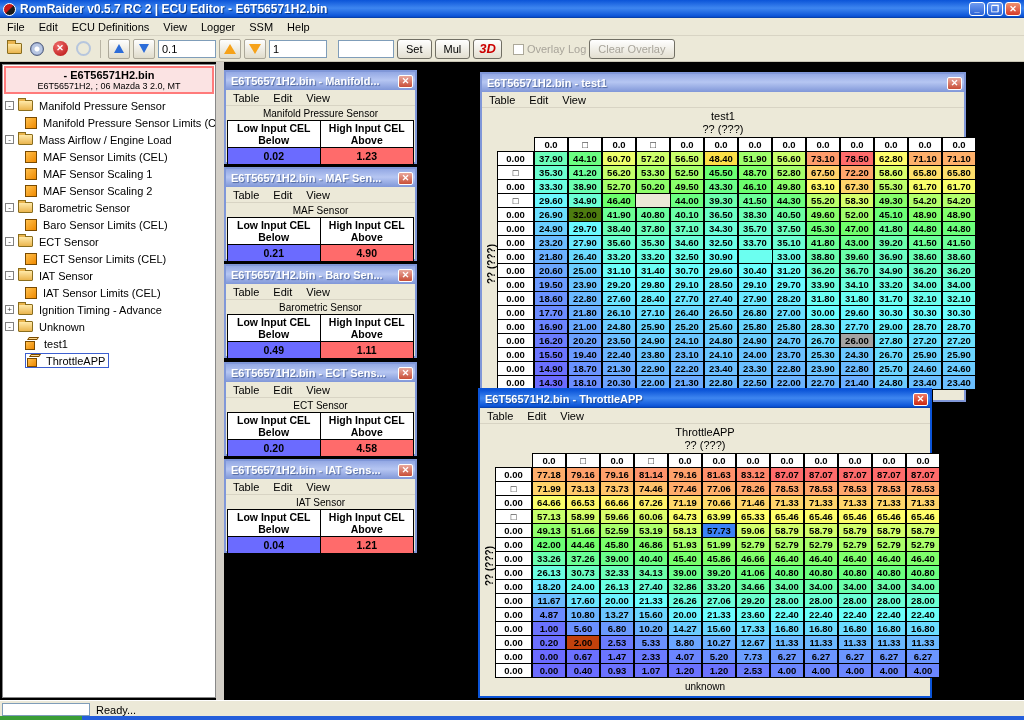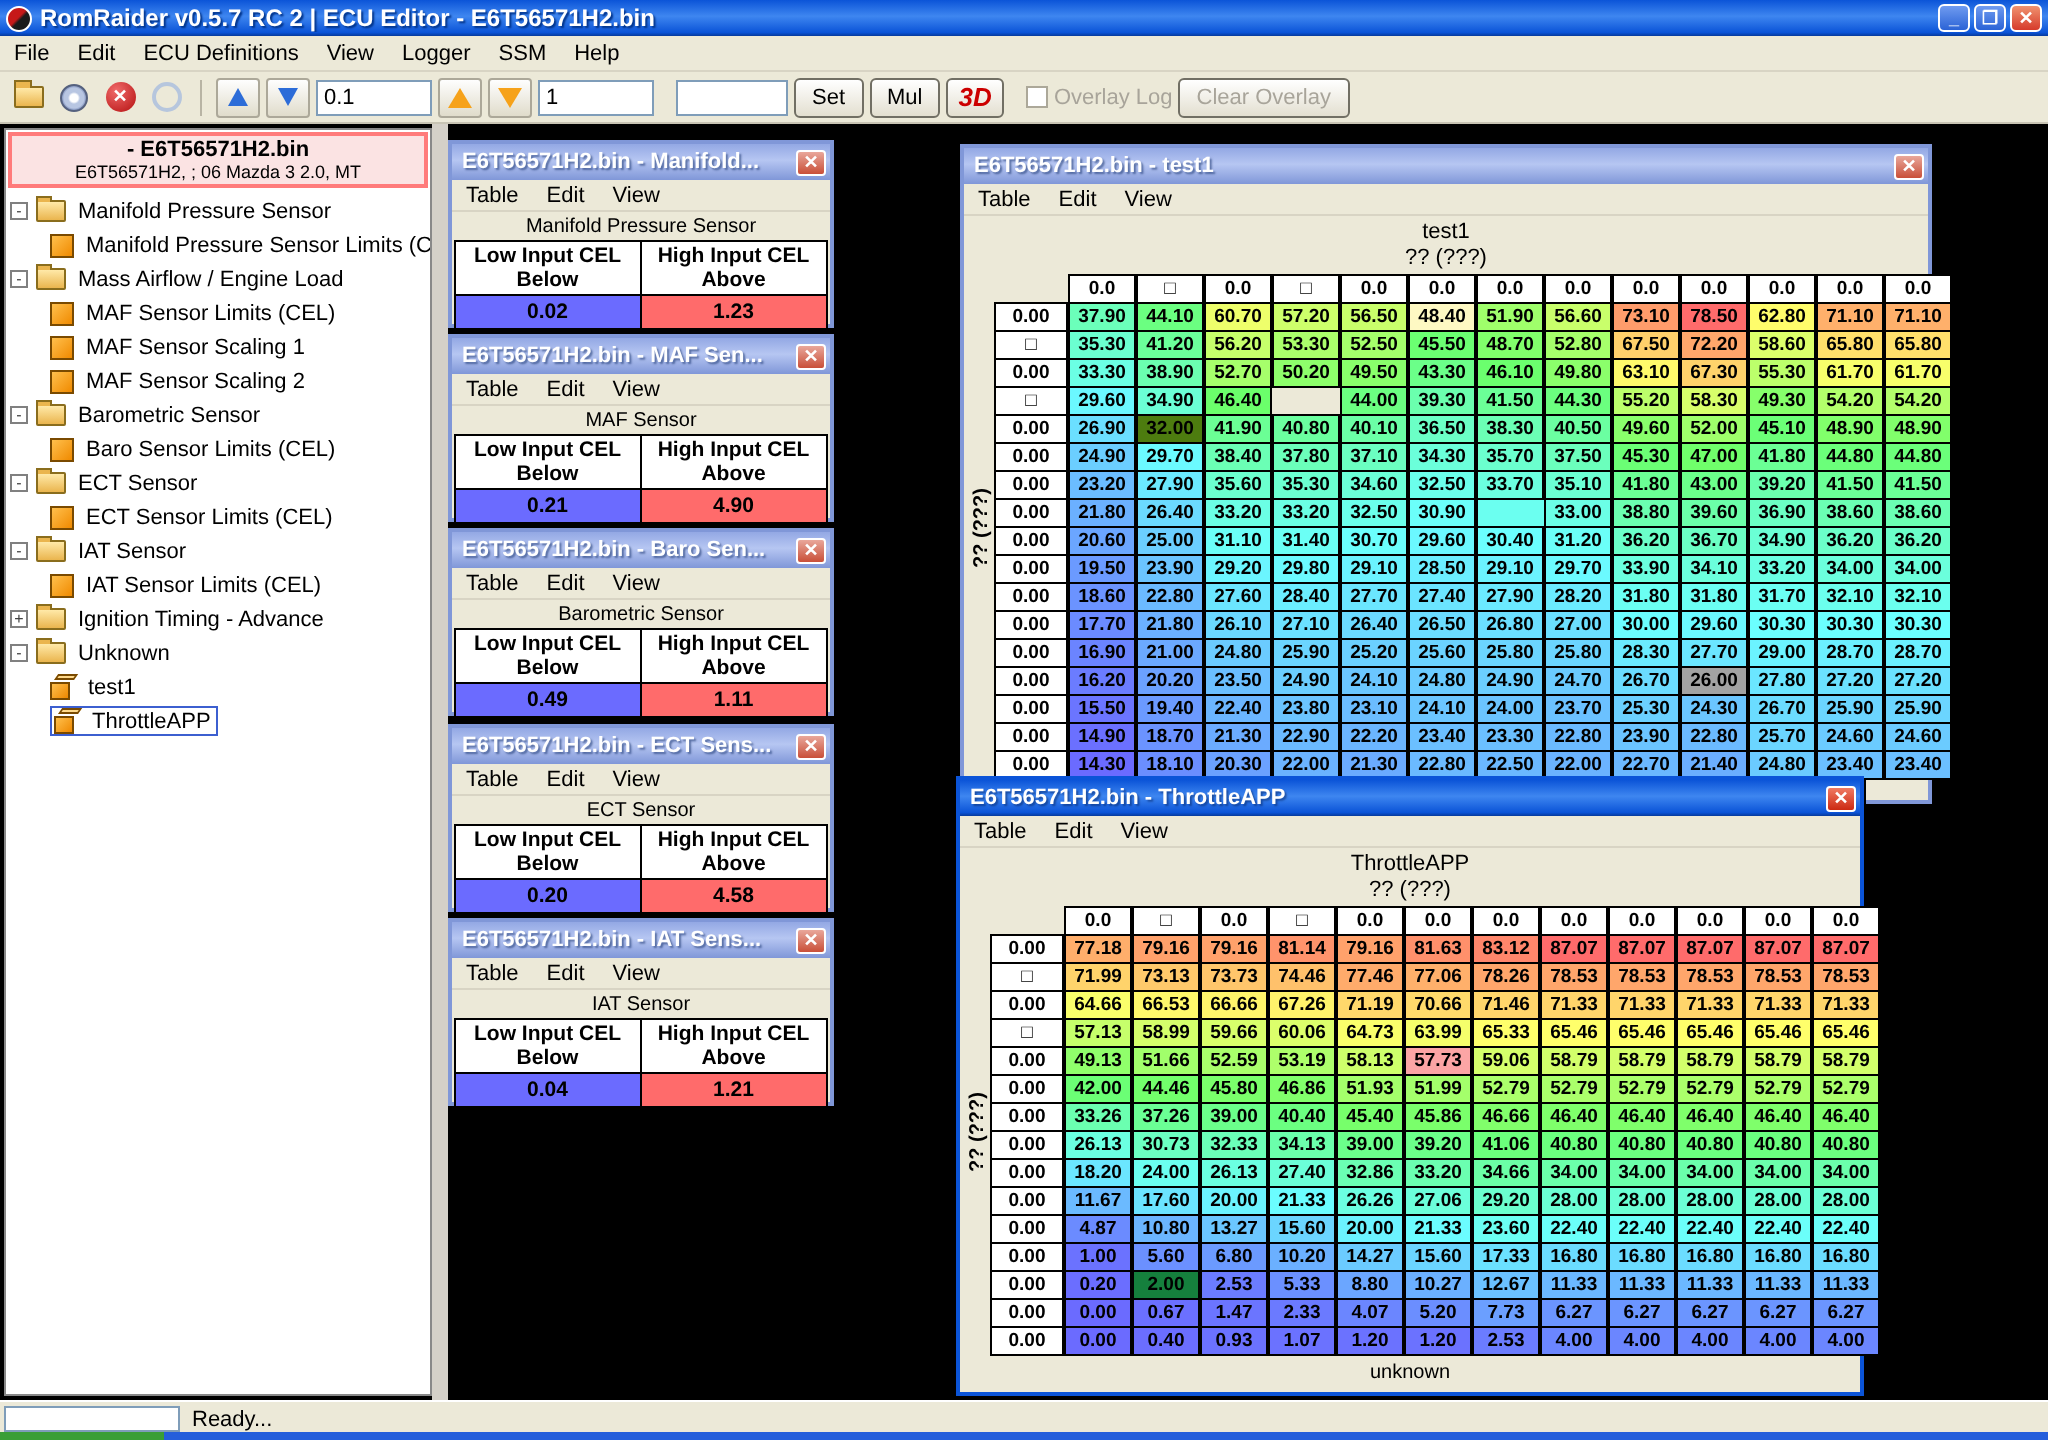--- a/index.html
+++ b/index.html
@@ -438,21 +438,21 @@
               <div class="axis">0.0</div>
               <div class="axis">0.0</div>
               <div class="axis">0.0</div>
               <div class="axis">0.0</div>
               <div class="axis rowh">0.00</div>
               <div style="background: rgb(107, 255, 186);">37.90</div>
               <div style="background: rgb(107, 255, 129);">44.10</div>
               <div style="background: rgb(238, 255, 107);">60.70</div>
               <div style="background: rgb(206, 255, 107);">57.20</div>
               <div style="background: rgb(201, 255, 107);">56.50</div>
-              <div style="background: #fef9c3;">48.40</div>
+              <div style="background: #fde047;">48.40</div>
               <div style="background: rgb(159, 255, 107);">51.90</div>
               <div style="background: rgb(201, 255, 107);">56.60</div>
               <div style="background: rgb(255, 156, 107);">73.10</div>
               <div style="background: rgb(255, 107, 107);">78.50</div>
               <div style="background: rgb(255, 253, 107);">62.80</div>
               <div style="background: rgb(255, 176, 107);">71.10</div>
               <div style="background: rgb(255, 176, 107);">71.10</div>
               <div class="axis rowh">□</div>
               <div style="background: rgb(107, 255, 208);">35.30</div>
               <div style="background: rgb(107, 255, 154);">41.20</div>
@@ -761,21 +761,21 @@
               <div style="background: rgb(255, 255, 107);">65.46</div>
               <div style="background: rgb(255, 255, 107);">65.46</div>
               <div style="background: rgb(255, 255, 107);">65.46</div>
               <div style="background: rgb(255, 255, 107);">65.46</div>
               <div class="axis rowh">0.00</div>
               <div style="background: rgb(144, 255, 107);">49.13</div>
               <div style="background: rgb(161, 255, 107);">51.66</div>
               <div style="background: rgb(169, 255, 107);">52.59</div>
               <div style="background: rgb(174, 255, 107);">53.19</div>
               <div style="background: rgb(206, 255, 107);">58.13</div>
-              <div style="background: #fca5a5;">57.73</div>
+              <div style="background: #3b82f6;">57.73</div>
               <div style="background: rgb(213, 255, 107);">59.06</div>
               <div style="background: rgb(211, 255, 107);">58.79</div>
               <div style="background: rgb(211, 255, 107);">58.79</div>
               <div style="background: rgb(211, 255, 107);">58.79</div>
               <div style="background: rgb(211, 255, 107);">58.79</div>
               <div style="background: rgb(211, 255, 107);">58.79</div>
               <div class="axis rowh">0.00</div>
               <div style="background: rgb(107, 255, 117);">42.00</div>
               <div style="background: rgb(114, 255, 107);">44.46</div>
               <div style="background: rgb(122, 255, 107);">45.80</div>
@@ -861,21 +861,21 @@
               <div style="background: rgb(107, 203, 255);">14.27</div>
               <div style="background: rgb(107, 213, 255);">15.60</div>
               <div style="background: rgb(107, 225, 255);">17.33</div>
               <div style="background: rgb(107, 220, 255);">16.80</div>
               <div style="background: rgb(107, 220, 255);">16.80</div>
               <div style="background: rgb(107, 220, 255);">16.80</div>
               <div style="background: rgb(107, 220, 255);">16.80</div>
               <div style="background: rgb(107, 220, 255);">16.80</div>
               <div class="axis rowh">0.00</div>
               <div style="background: rgb(107, 110, 255);">0.20</div>
-              <div style="background: #15803d;">2.00</div>
+              <div style="background: #c2410c;">2.00</div>
               <div style="background: rgb(107, 124, 255);">2.53</div>
               <div style="background: rgb(107, 144, 255);">5.33</div>
               <div style="background: rgb(107, 166, 255);">8.80</div>
               <div style="background: rgb(107, 176, 255);">10.27</div>
               <div style="background: rgb(107, 193, 255);">12.67</div>
               <div style="background: rgb(107, 184, 255);">11.33</div>
               <div style="background: rgb(107, 184, 255);">11.33</div>
               <div style="background: rgb(107, 184, 255);">11.33</div>
               <div style="background: rgb(107, 184, 255);">11.33</div>
               <div style="background: rgb(107, 184, 255);">11.33</div>

